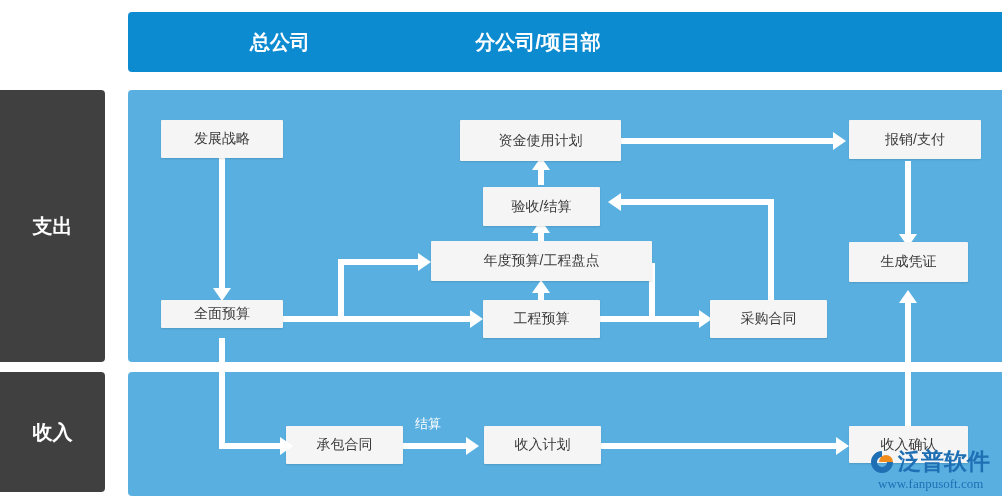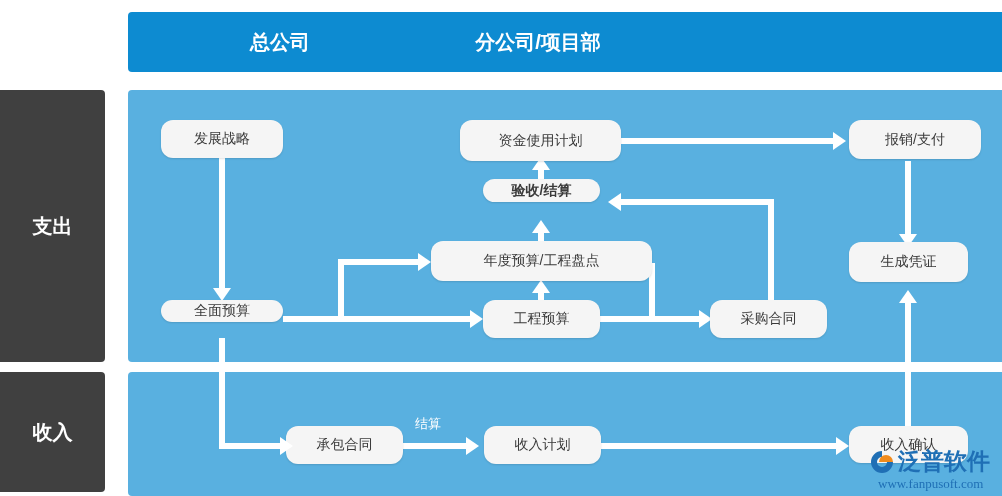--- a/index.html
+++ b/index.html
@@ -64,21 +64,21 @@
     background: #59b0e0;
     border-radius: 4px 0 0 4px;
   }
   #panel-expense { top: 90px;  height: 272px; }
   #panel-income  { top: 372px; height: 124px; }
 
   
   .node {
     position: absolute;
     background: #f5f5f5;
-    border-radius: 12px;
+    border-radius: 1px;
     box-shadow: 0 1px 2px rgba(0,0,0,0.12);
     color: #3a3a3a;
     font-size: 14px;
     display: flex;
     align-items: center;
     justify-content: center;
     text-align: center;
     z-index: 6;
     white-space: nowrap;
   }
@@ -231,29 +231,29 @@
 
 <div class="conn h" style="left:601px; top:443px; width:240px;"></div>
 <div class="arrowhead right" style="left:836px; top:437px;"></div>
 
 <div class="edge-label" style="left:415px; top:415px;">结算</div>
 
 <div class="node" style="left:161px; top:120px; width:122px; height:38px;">
   <span>发展战略</span>
 </div>
 
-<div class="node" style="left:161px; top:300px; width:122px; height:22px;">
+<div class="node" style="left:161px; top:300px; width:122px; height:28px;">
   <span>全面预算</span>
 </div>
 
 <div class="node" style="left:460px; top:120px; width:161px; height:41px;">
   <span>资金使用计划</span>
 </div>
 
-<div class="node" style="left:483px; top:179px; width:117px; height:23px;font-weight:bold;">
+<div class="node" style="left:483px; top:187px; width:117px; height:39px;">
   <span>验收/结算</span>
 </div>
 
 <div class="node" style="left:431px; top:241px; width:221px; height:40px;">
   <span>年度预算/工程盘点</span>
 </div>
 
 <div class="node" style="left:483px; top:300px; width:117px; height:38px;">
   <span>工程预算</span>
 </div>

